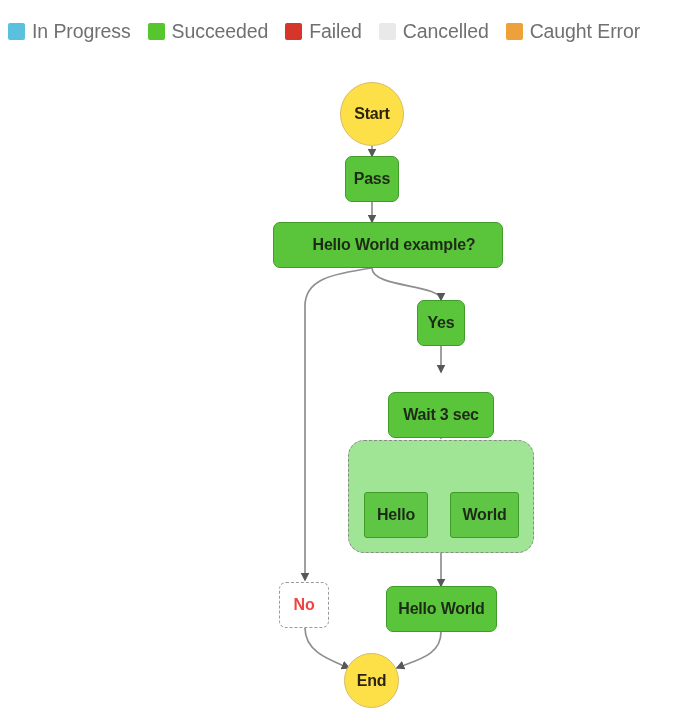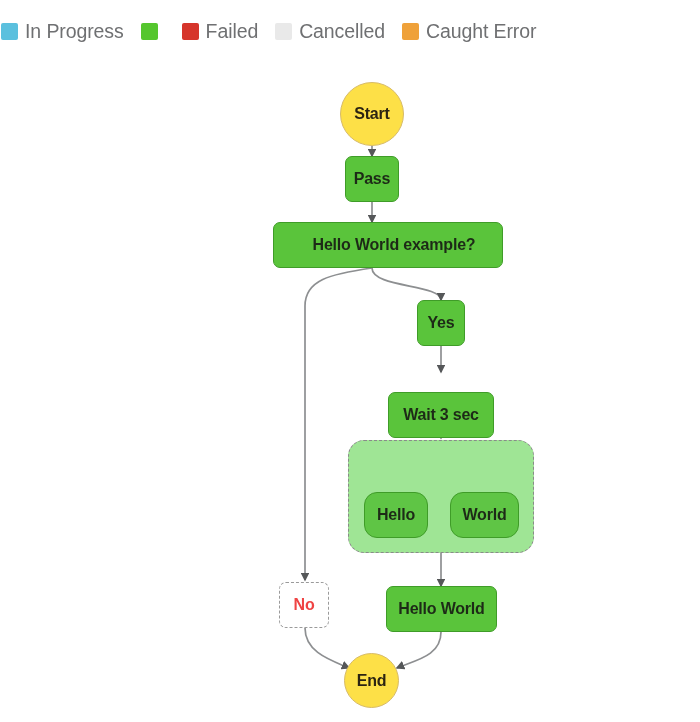--- a/index.html
+++ b/index.html
@@ -17,21 +17,21 @@
 
   
   #legend {
     position: absolute;
     left: 0;
     top: 0;
     width: 700px;
     height: 62px;
     display: flex;
     align-items: center;
-    padding-left: 1px;
+    padding-left: 8px;
     box-sizing: border-box;
   }
   .legend-item {
     display: flex;
     align-items: center;
     margin-right: 17px;
     white-space: nowrap;
   }
   .legend-swatch {
     width: 17px;
@@ -83,21 +83,21 @@
     font-size: 16px;
   }
   .node.succeeded {
     background: #5ac43b;
     border: 1.5px solid #3f9c28;
     border-radius: 7px;
   }
   .node.succeeded-inner {
     background: #5fc545;
     border: 1.5px solid #3f9c28;
-    border-radius: 13px;
+    border-radius: 3px;
   }
   .node.notrun {
     background: #ffffff;
     border: 1.6px dashed #9a9a9a;
     border-radius: 7px;
     color: #ef4444;
   }
   .group-box {
     position: absolute;
     box-sizing: border-box;
@@ -109,20 +109,21 @@
 </head>
 <body>
 
 <div id="legend">
   <div class="legend-item">
     <span class="legend-swatch" style="background-color: rgb(91, 192, 222);"></span>
     <span class="legend-label">In Progress</span>
   </div>
   <div class="legend-item">
     <span class="legend-swatch" style="background-color: rgb(85, 198, 46);"></span>
+    <span class="legend-label">Succeeded</span>
   </div>
   <div class="legend-item">
     <span class="legend-swatch" style="background-color: rgb(214, 53, 43);"></span>
     <span class="legend-label">Failed</span>
   </div>
   <div class="legend-item">
     <span class="legend-swatch" style="background-color: rgb(233, 233, 233);"></span>
     <span class="legend-label">Cancelled</span>
   </div>
   <div class="legend-item">

